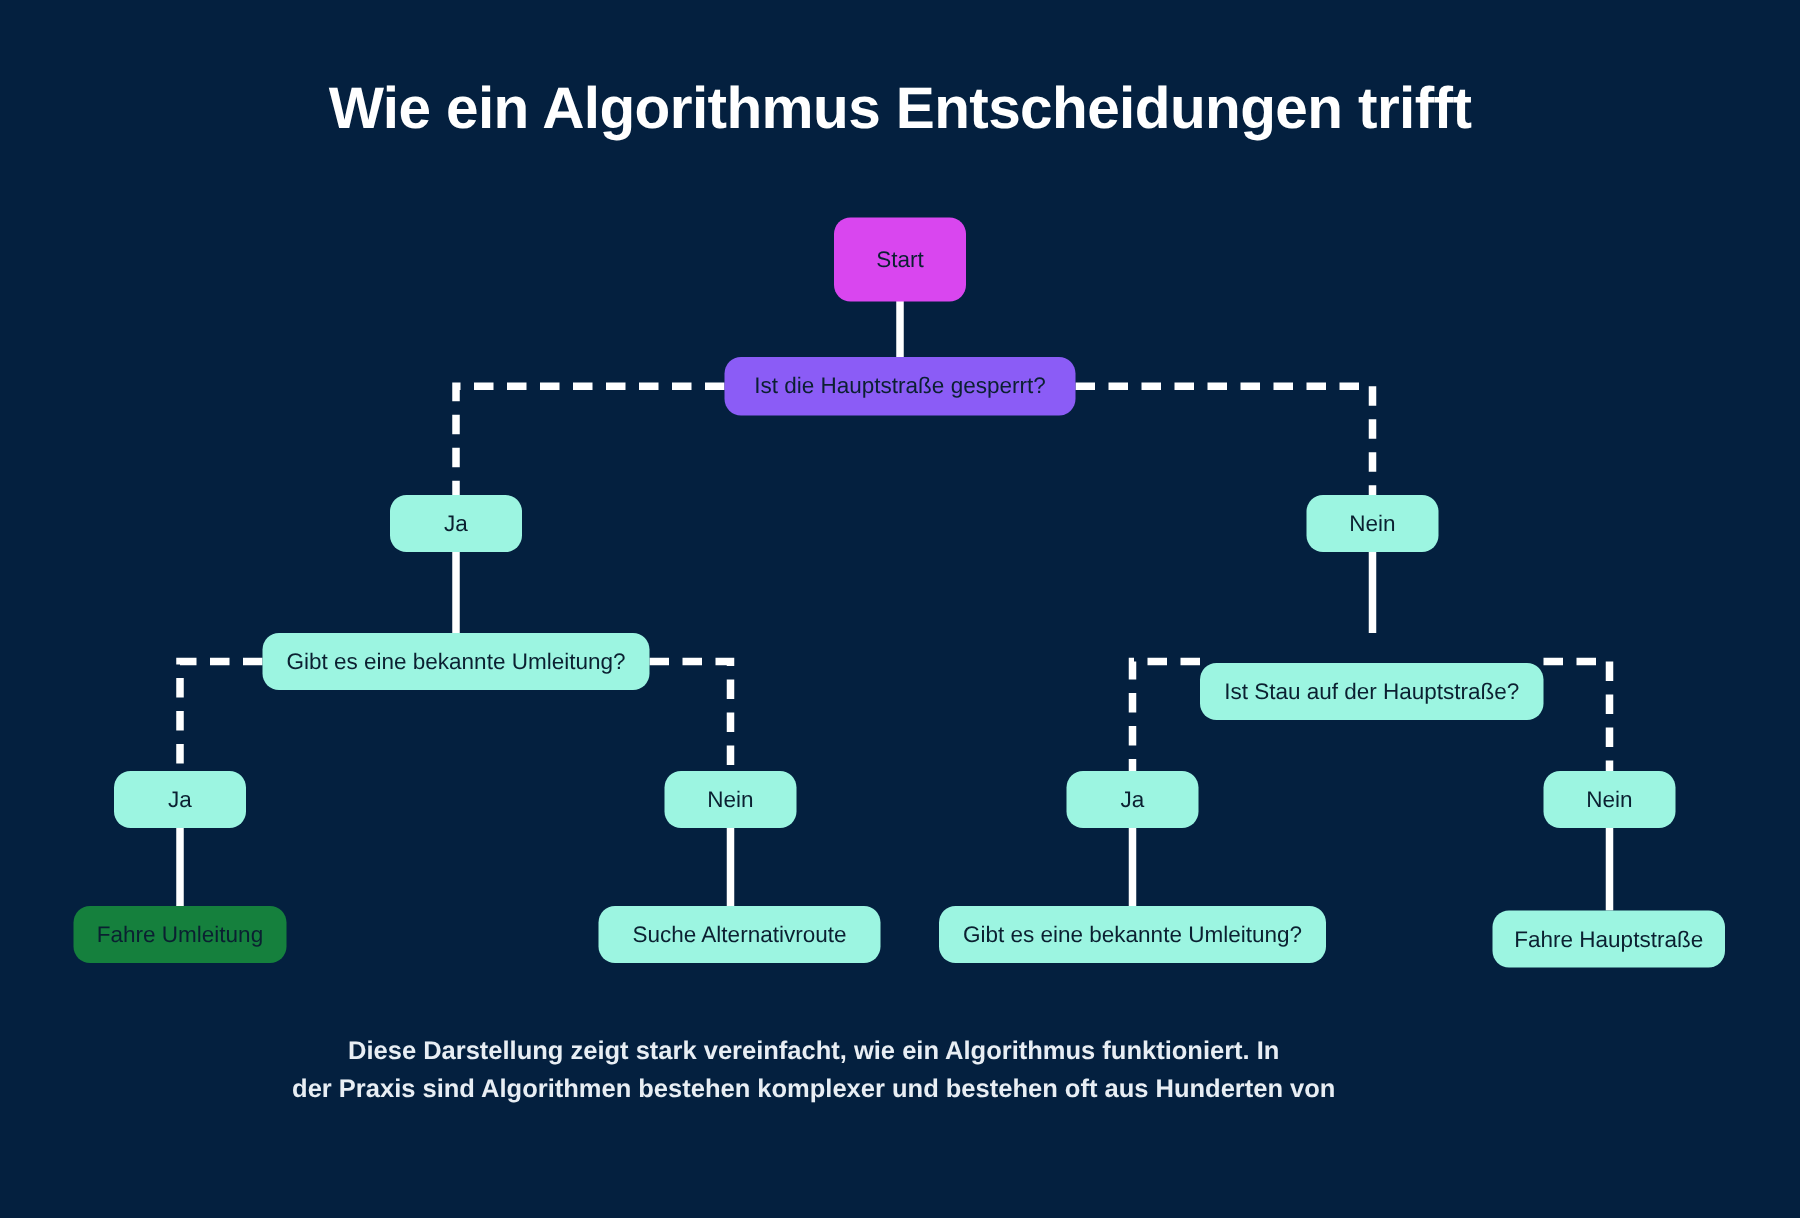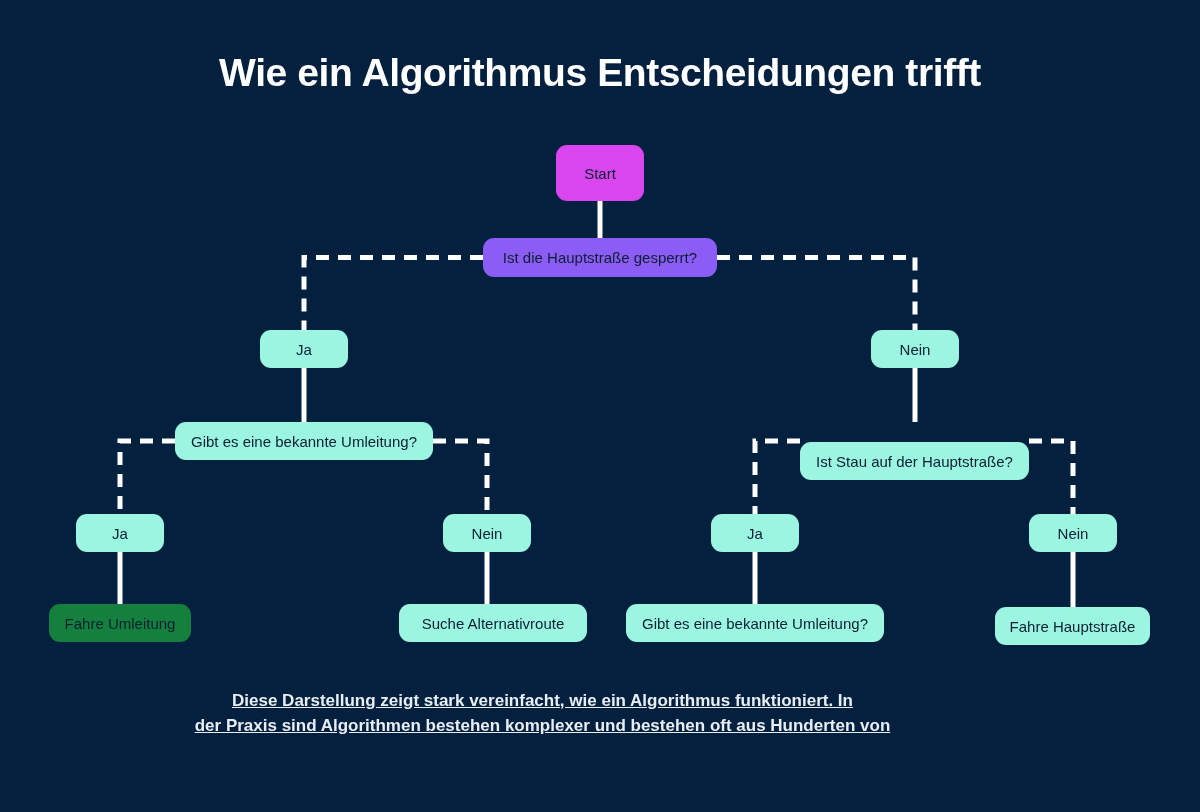--- a/index.html
+++ b/index.html
@@ -64,21 +64,20 @@
   #footer {
     position: absolute;
     left: 0;
     top: 688px;
     width: 1085px;
     text-align: center;
     color: #e8eef4;
     font-size: 17px;
     font-weight: bold;
     line-height: 25px;
-    text-decoration: underline;
   }
   #footer .fl {
     display: block;
   }
 </style>
 </head>
 <body>
 
 <div id="stage">
 

